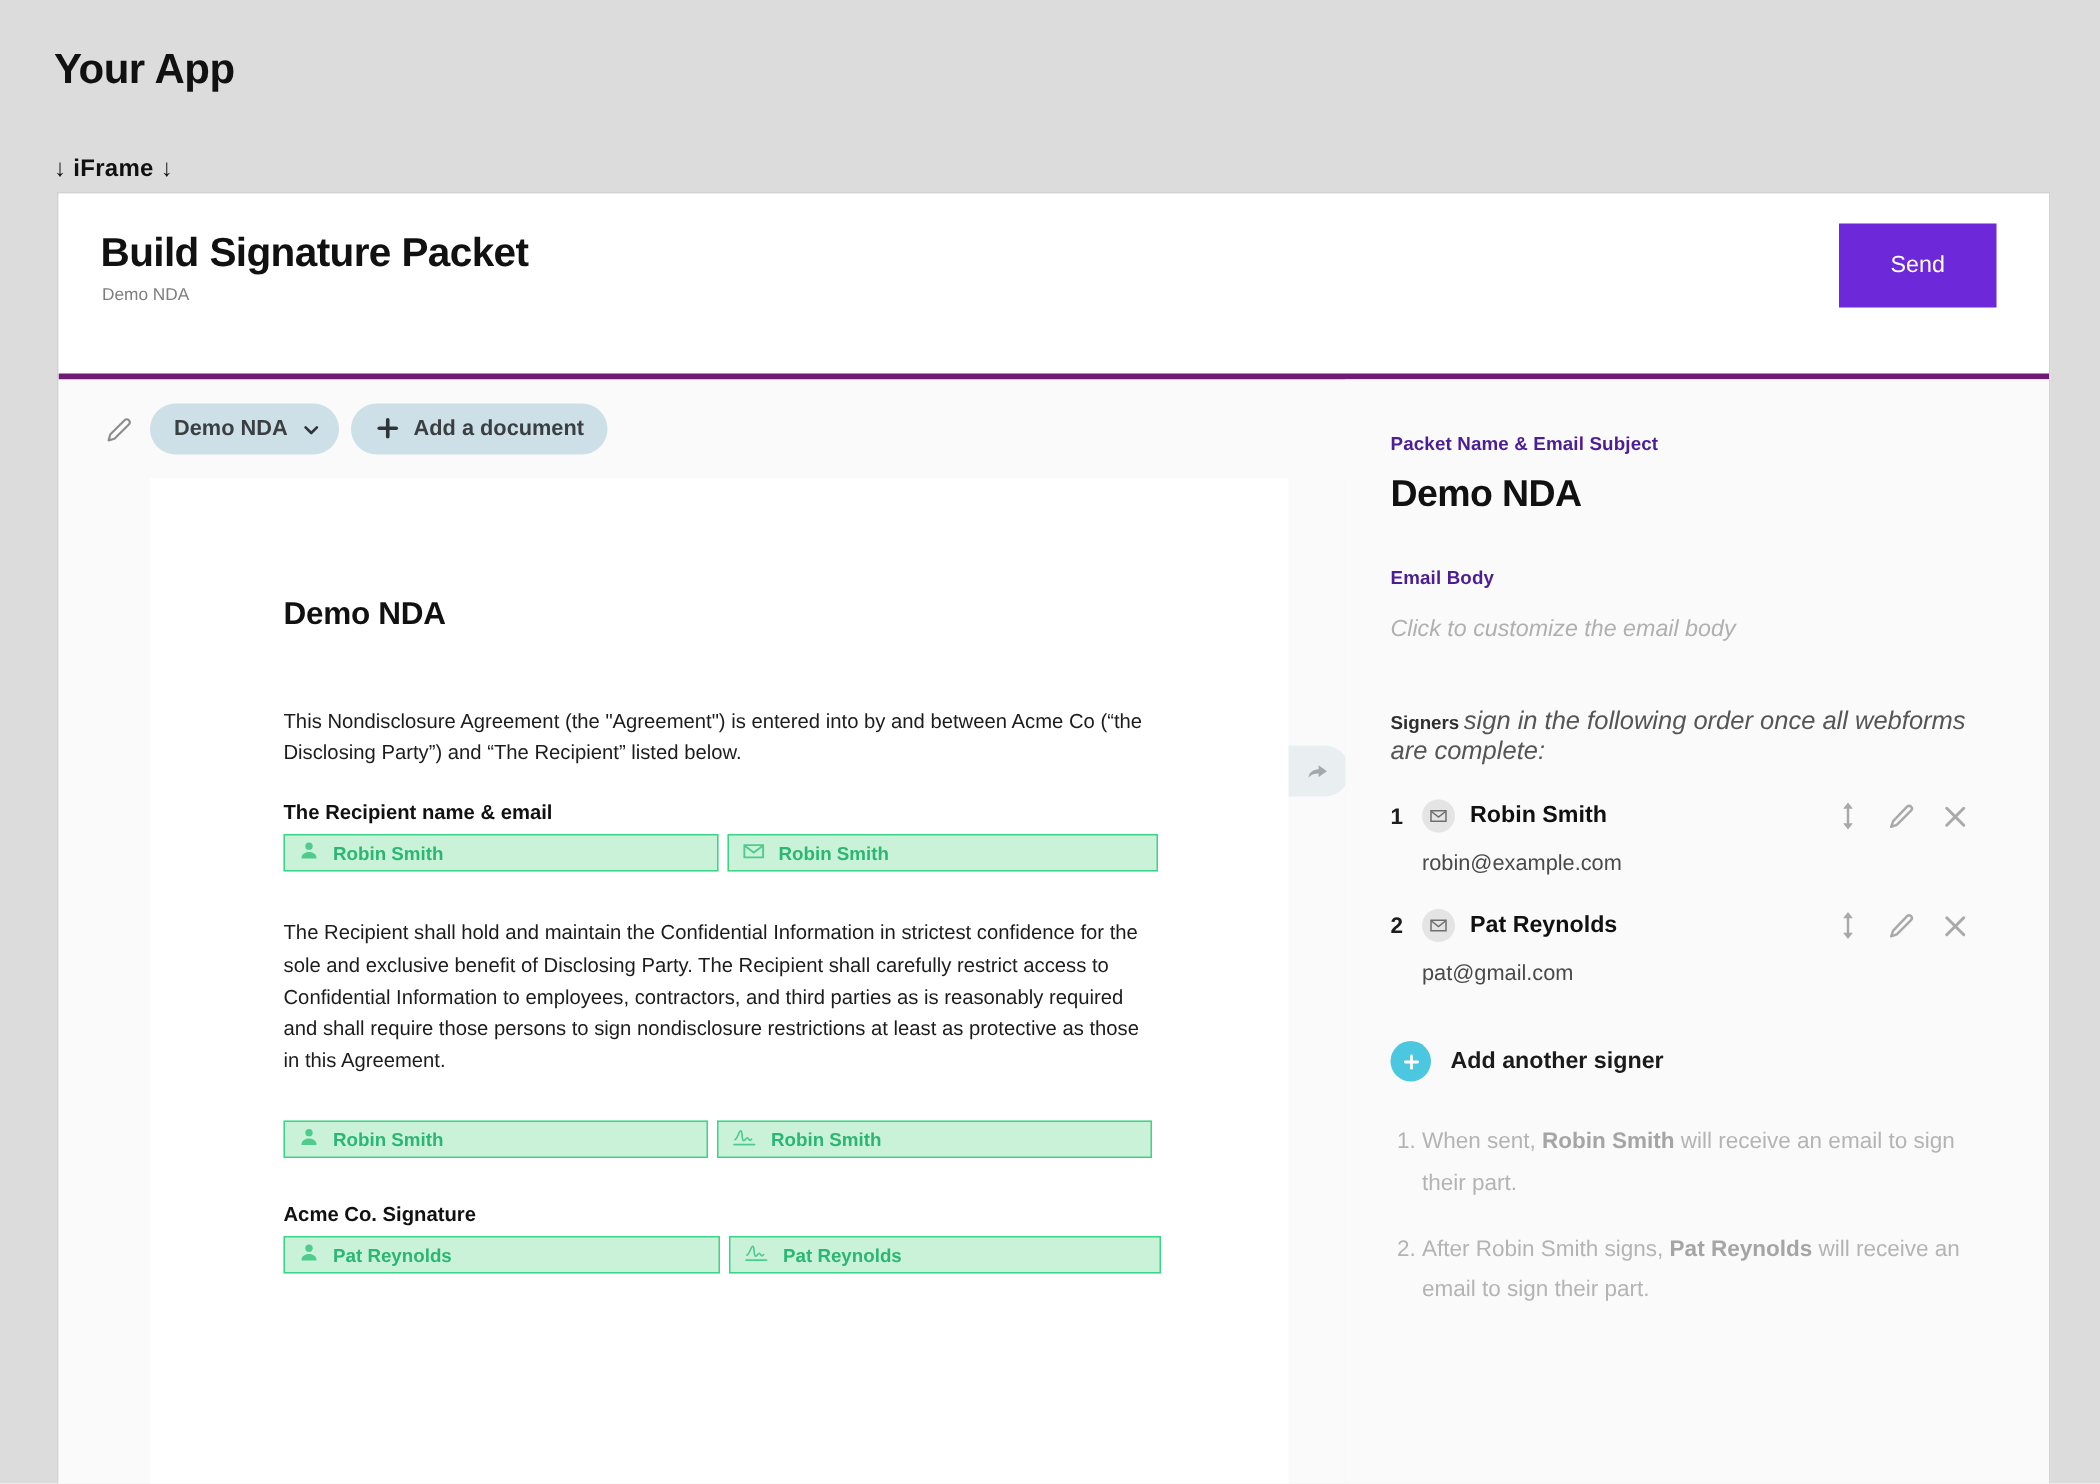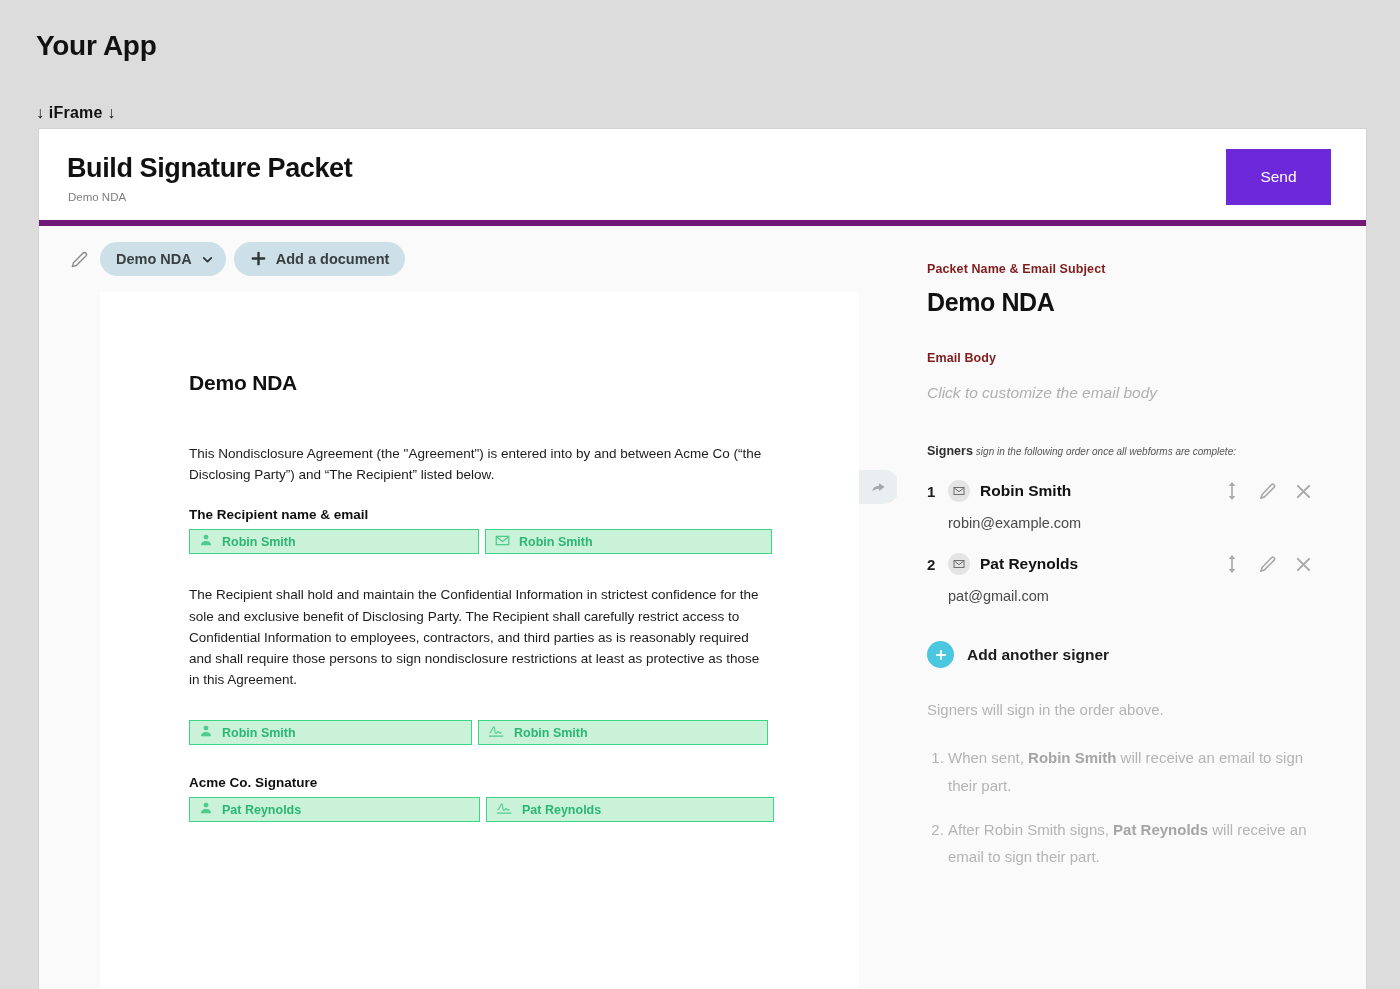--- a/index.html
+++ b/index.html
@@ -47,23 +47,23 @@
     height: 861px;
     background: #ffffff;
     border: 1px solid #d2d2d2;
     border-bottom: none;
     overflow: hidden;
   }
 
   
   .app-header {
     position: relative;
-    height: 97px;
+    height: 124px;
     background: #ffffff;
-    border-bottom: 6px solid #701a75;
+    border-bottom: 4px solid #701a75;
   }
 
   .header-title {
     position: absolute;
     left: 28px;
     top: 24px;
     font-size: 27px;
     font-weight: bold;
     letter-spacing: -0.4px;
     color: #111;
@@ -252,21 +252,21 @@
     width: 471px;
     height: 764px;
     background: #fafafa;
     padding: 36px 32px 0 30px;
     overflow: hidden;
   }
 
   .panel-label {
     font-size: 12.5px;
     font-weight: bold;
-    color: #7f1d1d;
+    color: #4c1d95;
     letter-spacing: 0.1px;
   }
 
   .panel-value {
     font-size: 25px;
     font-weight: bold;
     color: #111;
     letter-spacing: -0.4px;
     margin-top: 12px;
     cursor: pointer;
@@ -285,21 +285,21 @@
 
   .signers-head {
     margin-top: 42px;
     font-size: 12.5px;
     color: #2f2f2f;
   }
   .signers-head b { font-weight: bold; }
   .signers-head i {
     font-style: italic;
     color: #555;
-    font-size: 10px;
+    font-size: 17px;
     margin-left: 3px;
   }
 
   .signer {
     margin-top: 22px;
     position: relative;
   }
 
   .signer-top {
     display: flex;
@@ -631,21 +631,20 @@
         <div class="add-signer">
           <span class="add-circle">
             <svg width="14" height="14" viewBox="0 0 24 24" fill="none" stroke="#ffffff" stroke-width="3.2" stroke-linecap="round">
               <line x1="12" y1="5" x2="12" y2="19"></line>
               <line x1="5" y1="12" x2="19" y2="12"></line>
             </svg>
           </span>
           <span class="add-label">Add another signer</span>
         </div>
 
-        <div class="order-note">Signers will sign in the order above.</div>
 
         <ol class="steps">
           <li>
             <span>When sent, </span><b>Robin Smith</b><span> will receive an email to sign their part.</span>
           </li>
           <li>
             <span>After Robin Smith signs, </span><b>Pat Reynolds</b><span> will receive an email to sign their part.</span>
           </li>
         </ol>
 

